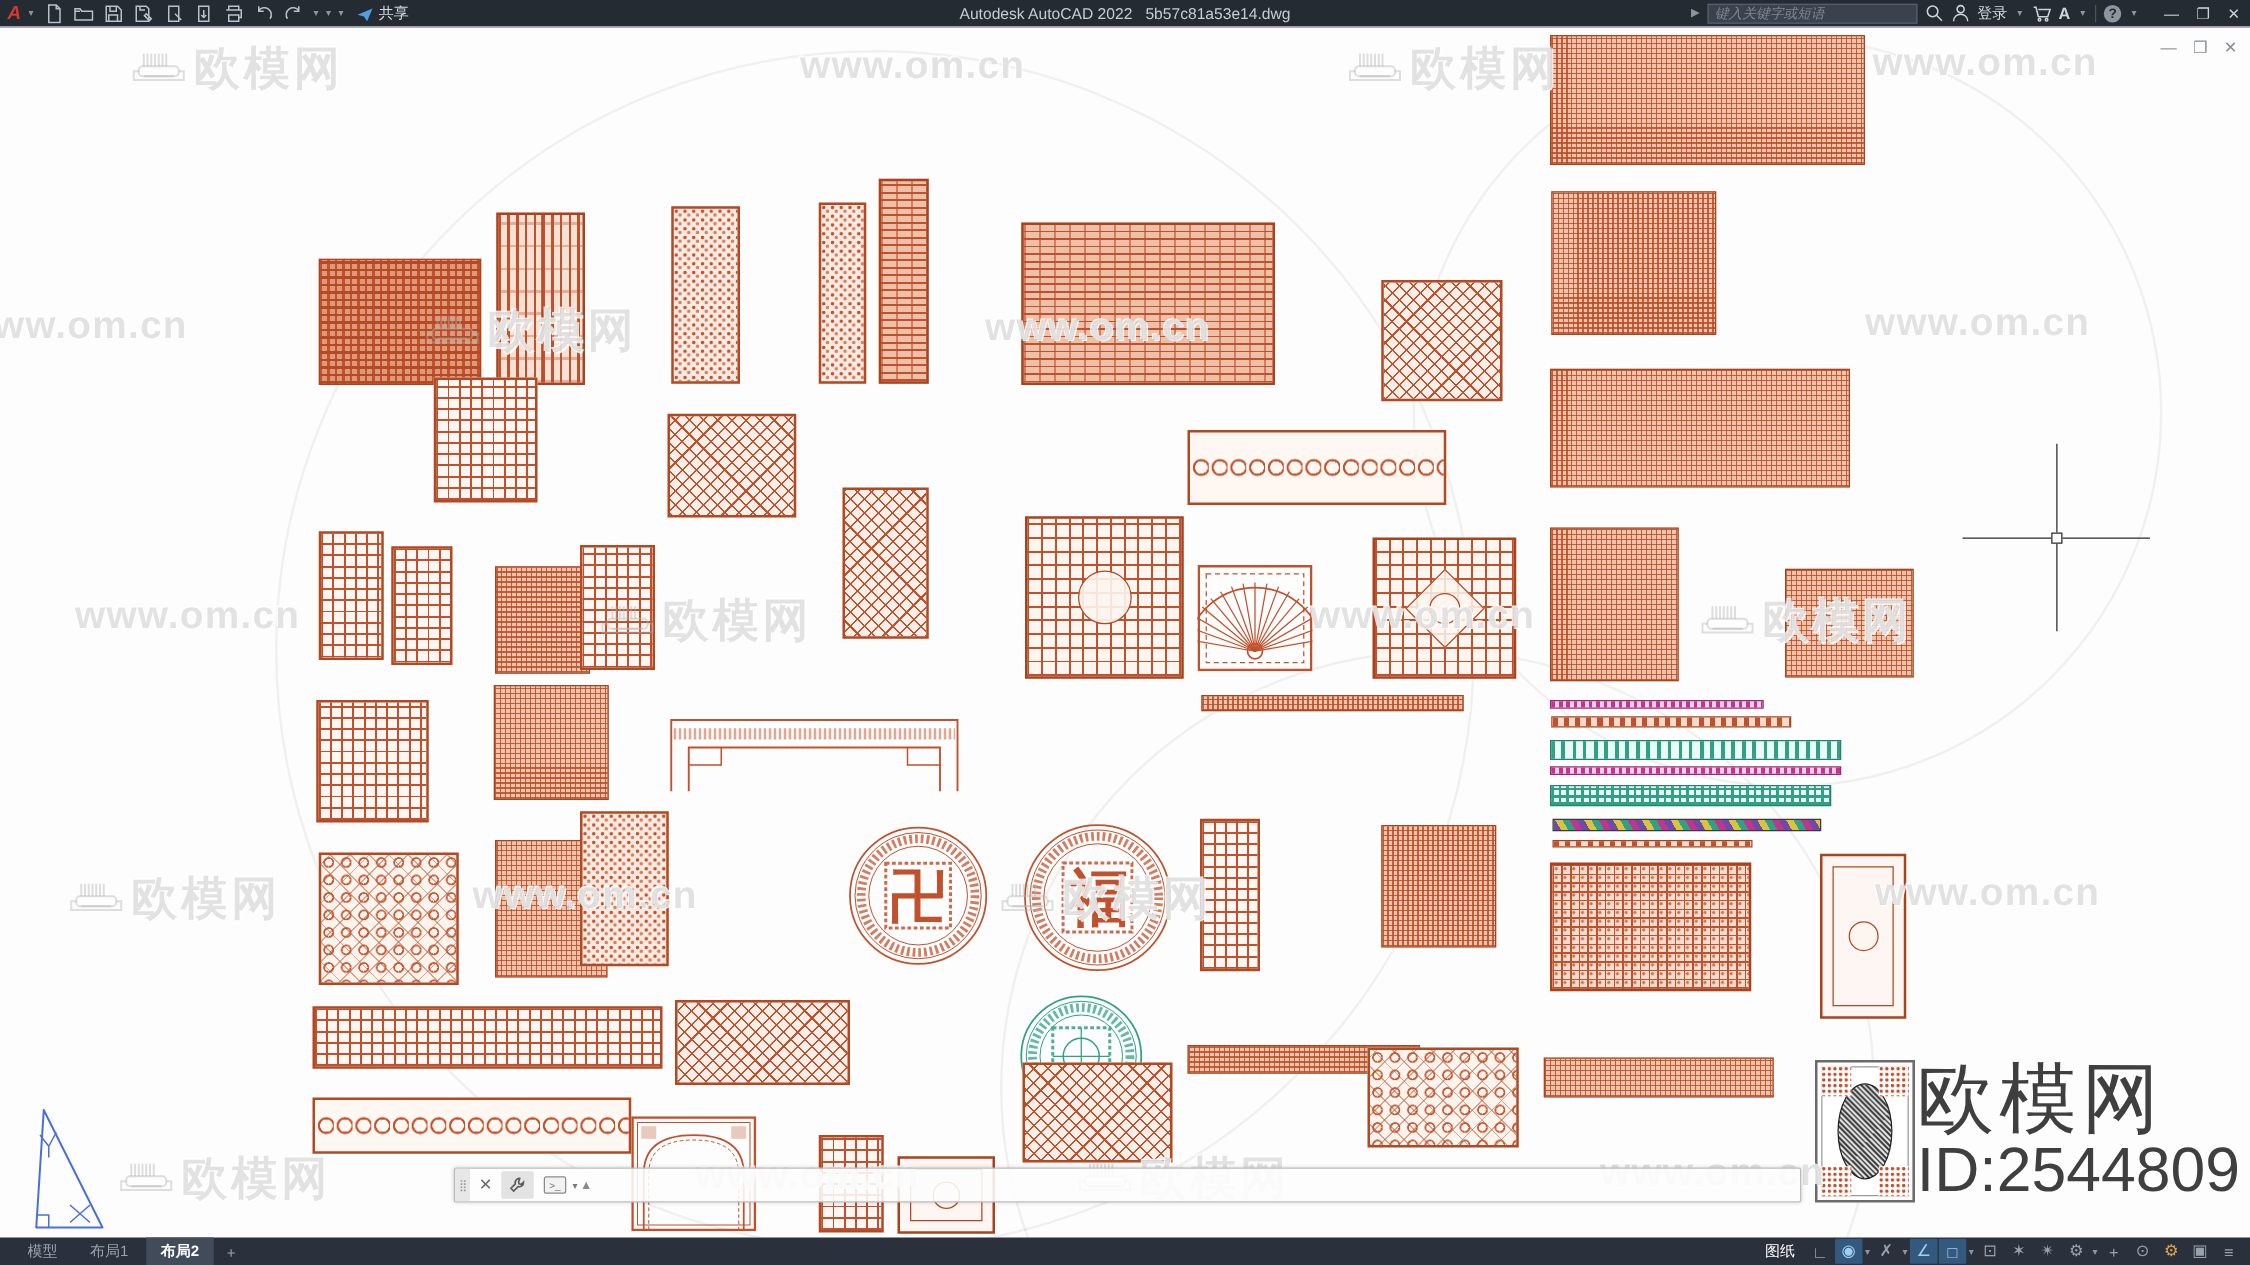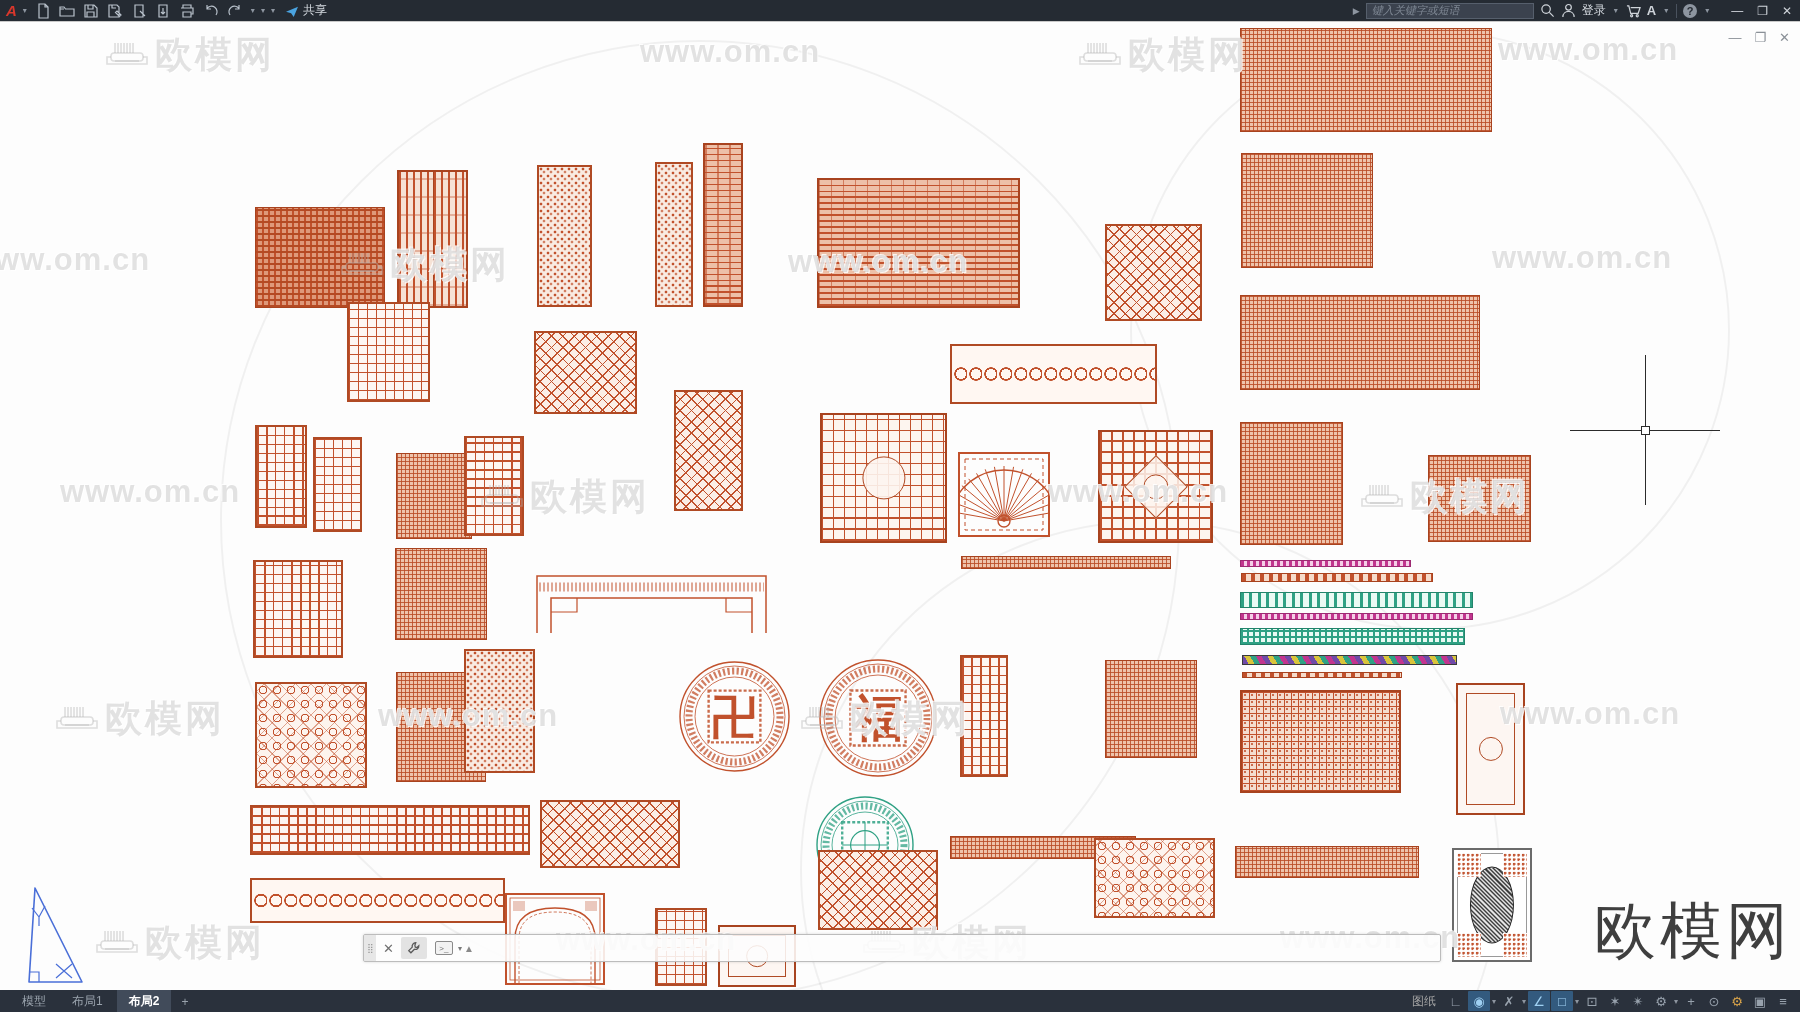--- a/index.html
+++ b/index.html
@@ -154,30 +154,33 @@
 
   
   .statusbar { position:absolute; left:0; top:990px; width:1800px; height:22px;
       background:#2a313c; z-index:20; display:flex; align-items:center;
       color:#9aa3ad; font-size:12px; }
   .tabs { display:flex; align-items:flex-end; height:100%; padding-left:10px; gap:2px; }
   .tab { padding:3px 12px; height:100%; display:flex; align-items:center; color:#9aa3ad; }
   .tab.active { background:#414b5a; color:#ffffff; font-weight:bold; }
   .tab-plus { padding:3px 8px; color:#9aa3ad; }
   .sb-right { margin-left:auto; display:flex; align-items:center; gap:1px; padding-right:6px; }
-  .sb-paper { padding:0 8px; color:#a3a3a3; }
+  .sb-paper { padding:0 8px; color:#ffffff; }
   .sb-ic { min-width:22px; height:20px; display:flex; align-items:center; justify-content:center;
       font-size:13px; color:#98a2ad; border-radius:1px; padding:0 2px; }
   .sb-ic.active { background:#335a7e; color:#9fd0f2; }
   .sb-caret { font-size:8px; color:#8d95a0; padding:0 1px; }
 </style>
 </head>
 <body>
 
 <div class="titlebar">
+  <div class="tb-title">
+    <span>Autodesk AutoCAD 2022</span>&nbsp;&nbsp;&nbsp;<span>5b57c81a53e14.dwg</span>
+  </div>
   <div class="tb-left">
     <span class="acad-logo">A</span>
     <span class="caret">▾</span>
     <span id="qat-icons" style="display:flex;align-items:center;">
         <span class="qat-btn">
           <svg width="16" height="16" viewBox="0 0 16 16">
             <path d="M4 1h6l3 3v11H4z M10 1v3h3"></path>
           </svg>
         </span>
         <span class="qat-btn">
@@ -278,20 +281,21 @@
   </div>
 
   <div class="crosshair" id="crosshair" style="left: 1645px; top: 408px;">
     <div class="ch-h" style="left: -75px; top: 0px; width: 150px; height: 1px;"></div>
       <div class="ch-v" style="left: 0px; top: -75px; width: 1px; height: 150px;"></div>
       <div class="pickbox" style="left: -4.5px; top: -4.5px;"></div>
   </div>
 
   <div class="brand-overlay">
     <div class="l1">欧模网</div>
+    <div class="l2">ID:2544809</div>
   </div>
 <div class="arc" style="left: 220px; top: 18px; width: 960px; height: 960px;"></div>
     <div class="arc" style="left: 1130px; top: 8px; width: 600px; height: 600px;"></div>
     <div class="arc" style="left: 800px; top: 498px; width: 700px; height: 700px;"></div>
     <div class="wm wm-brand" style="left: 105px; top: 8px;">
       <svg width="44" height="30" viewBox="0 0 44 30">
         <path d="M10 3v10"></path>
         <path d="M13 3v10"></path>
         <path d="M16 3v10"></path>
         <path d="M19 3v10"></path>

